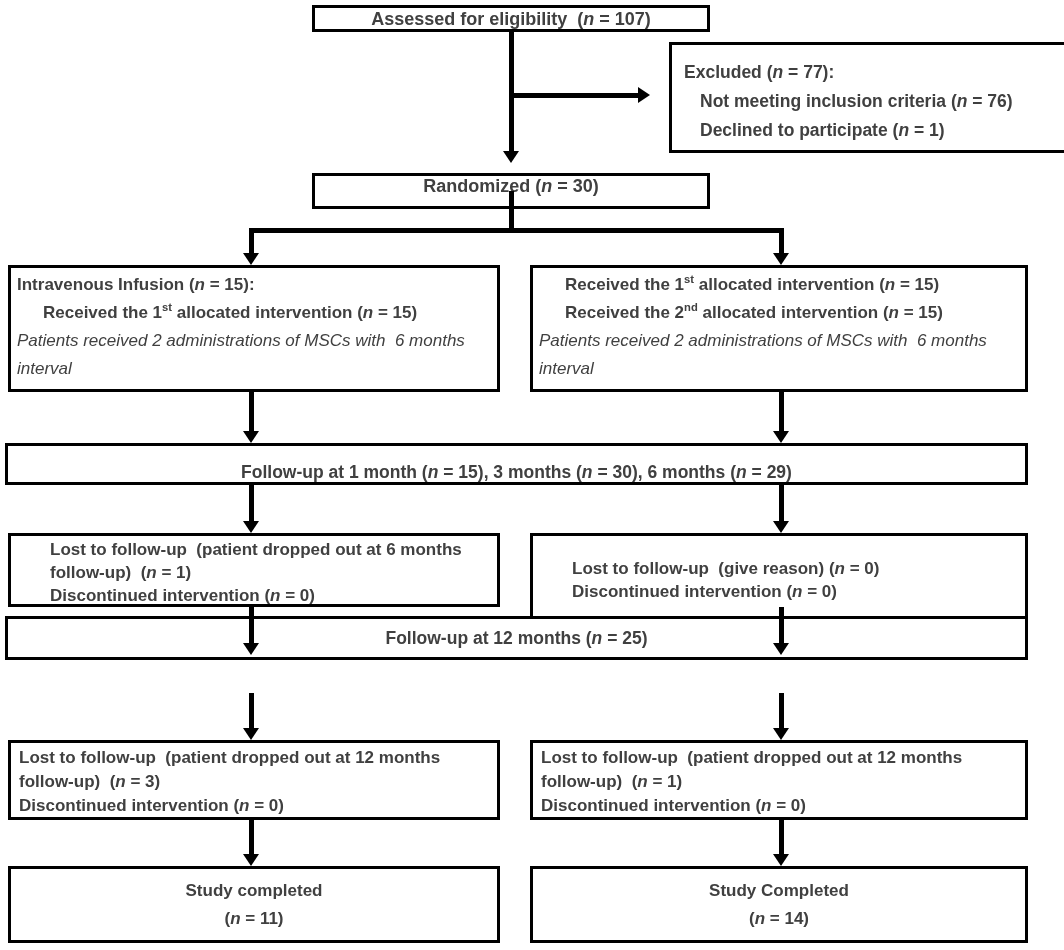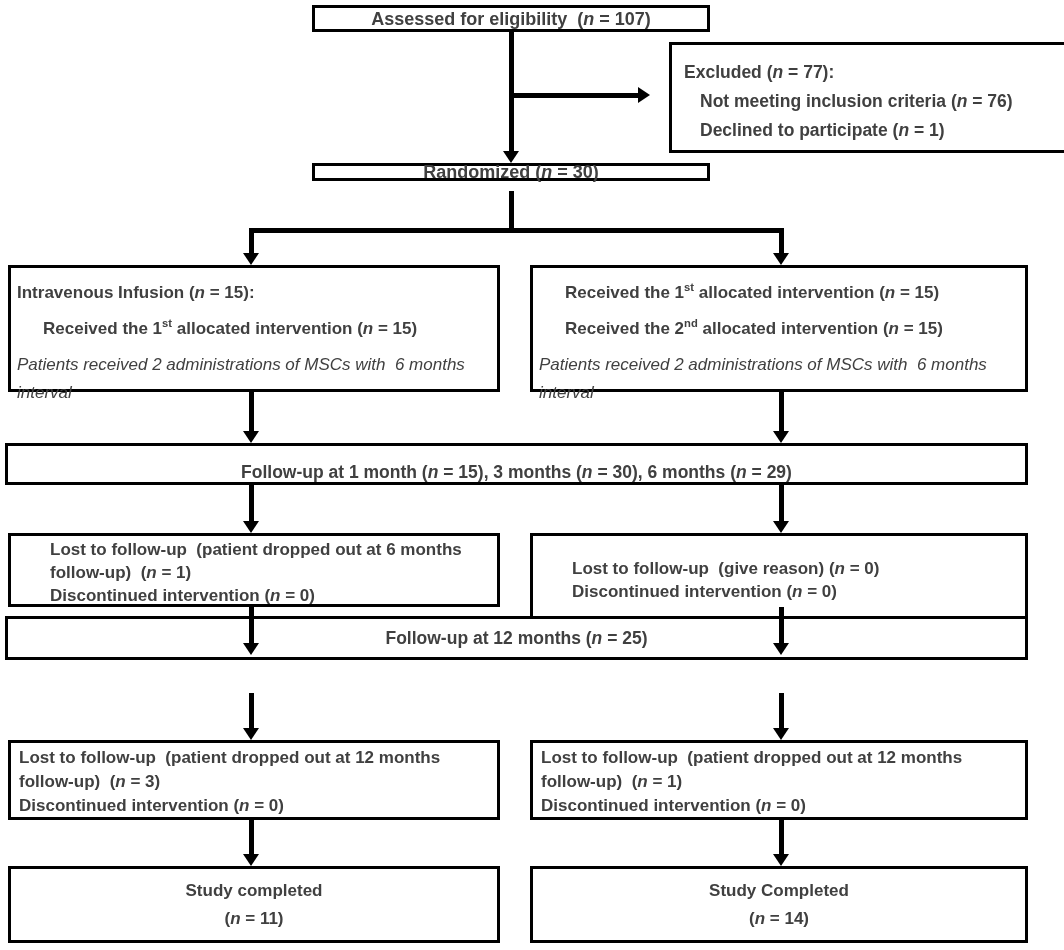--- a/index.html
+++ b/index.html
@@ -13,25 +13,25 @@
   .it{font-style:italic;font-weight:normal;}
   .ctr{text-align:center;}
   sup{font-size:66%;vertical-align:super;line-height:0;}
   i{font-style:italic;}
 
   
   .b-assessed{left:312px;top:5px;width:398px;height:27px;display:flex;align-items:center;justify-content:center;}
   .b-assessed .ln{line-height:20px;}
   .b-excluded{left:669px;top:42px;width:410px;height:111px;padding:13px 8px 4px 12px;}
   .b-excluded .ln{line-height:29px;font-size:17.5px;}
-  .b-randomized{left:312px;top:163px;width:398px;height:18px;display:flex;align-items:center;justify-content:center;}
+  .b-randomized{left:312px;top:173px;width:398px;height:36px;display:flex;justify-content:center;}
   .b-randomized .ln{line-height:20px;}
   .b-allocL{left:8px;top:265px;width:492px;height:127px;padding:3px 6px;}
   .b-allocR{left:530px;top:265px;width:498px;height:127px;padding:3px 6px;}
-  .b-allocL .ln,.b-allocR .ln{line-height:28px;margin-top:8px;}
+  .b-allocL .ln,.b-allocR .ln{line-height:28px;}
   .band{left:5px;width:1023px;display:flex;align-items:center;justify-content:center;}
   .b-band1{top:443px;height:42px;align-items:flex-end;}
   .b-band2{top:616px;height:44px;}
   .band .ln{font-size:17.5px;line-height:20px;}
   .b-lost6L{left:8px;top:533px;width:492px;height:74px;padding:2px 24px 2px 8px;}
   .b-lost6R{left:530px;top:533px;width:498px;height:94px;padding:2px 24px 2px 8px;
             display:flex;flex-direction:column;justify-content:center;}
   .b-lost6L .ln,.b-lost6R .ln{line-height:23px;margin-left:31px;}
   .b-lost12L{left:8px;top:740px;width:492px;height:80px;padding:3px 24px 3px 8px;}
   .b-lost12R{left:530px;top:740px;width:498px;height:80px;padding:3px 24px 3px 8px;}

